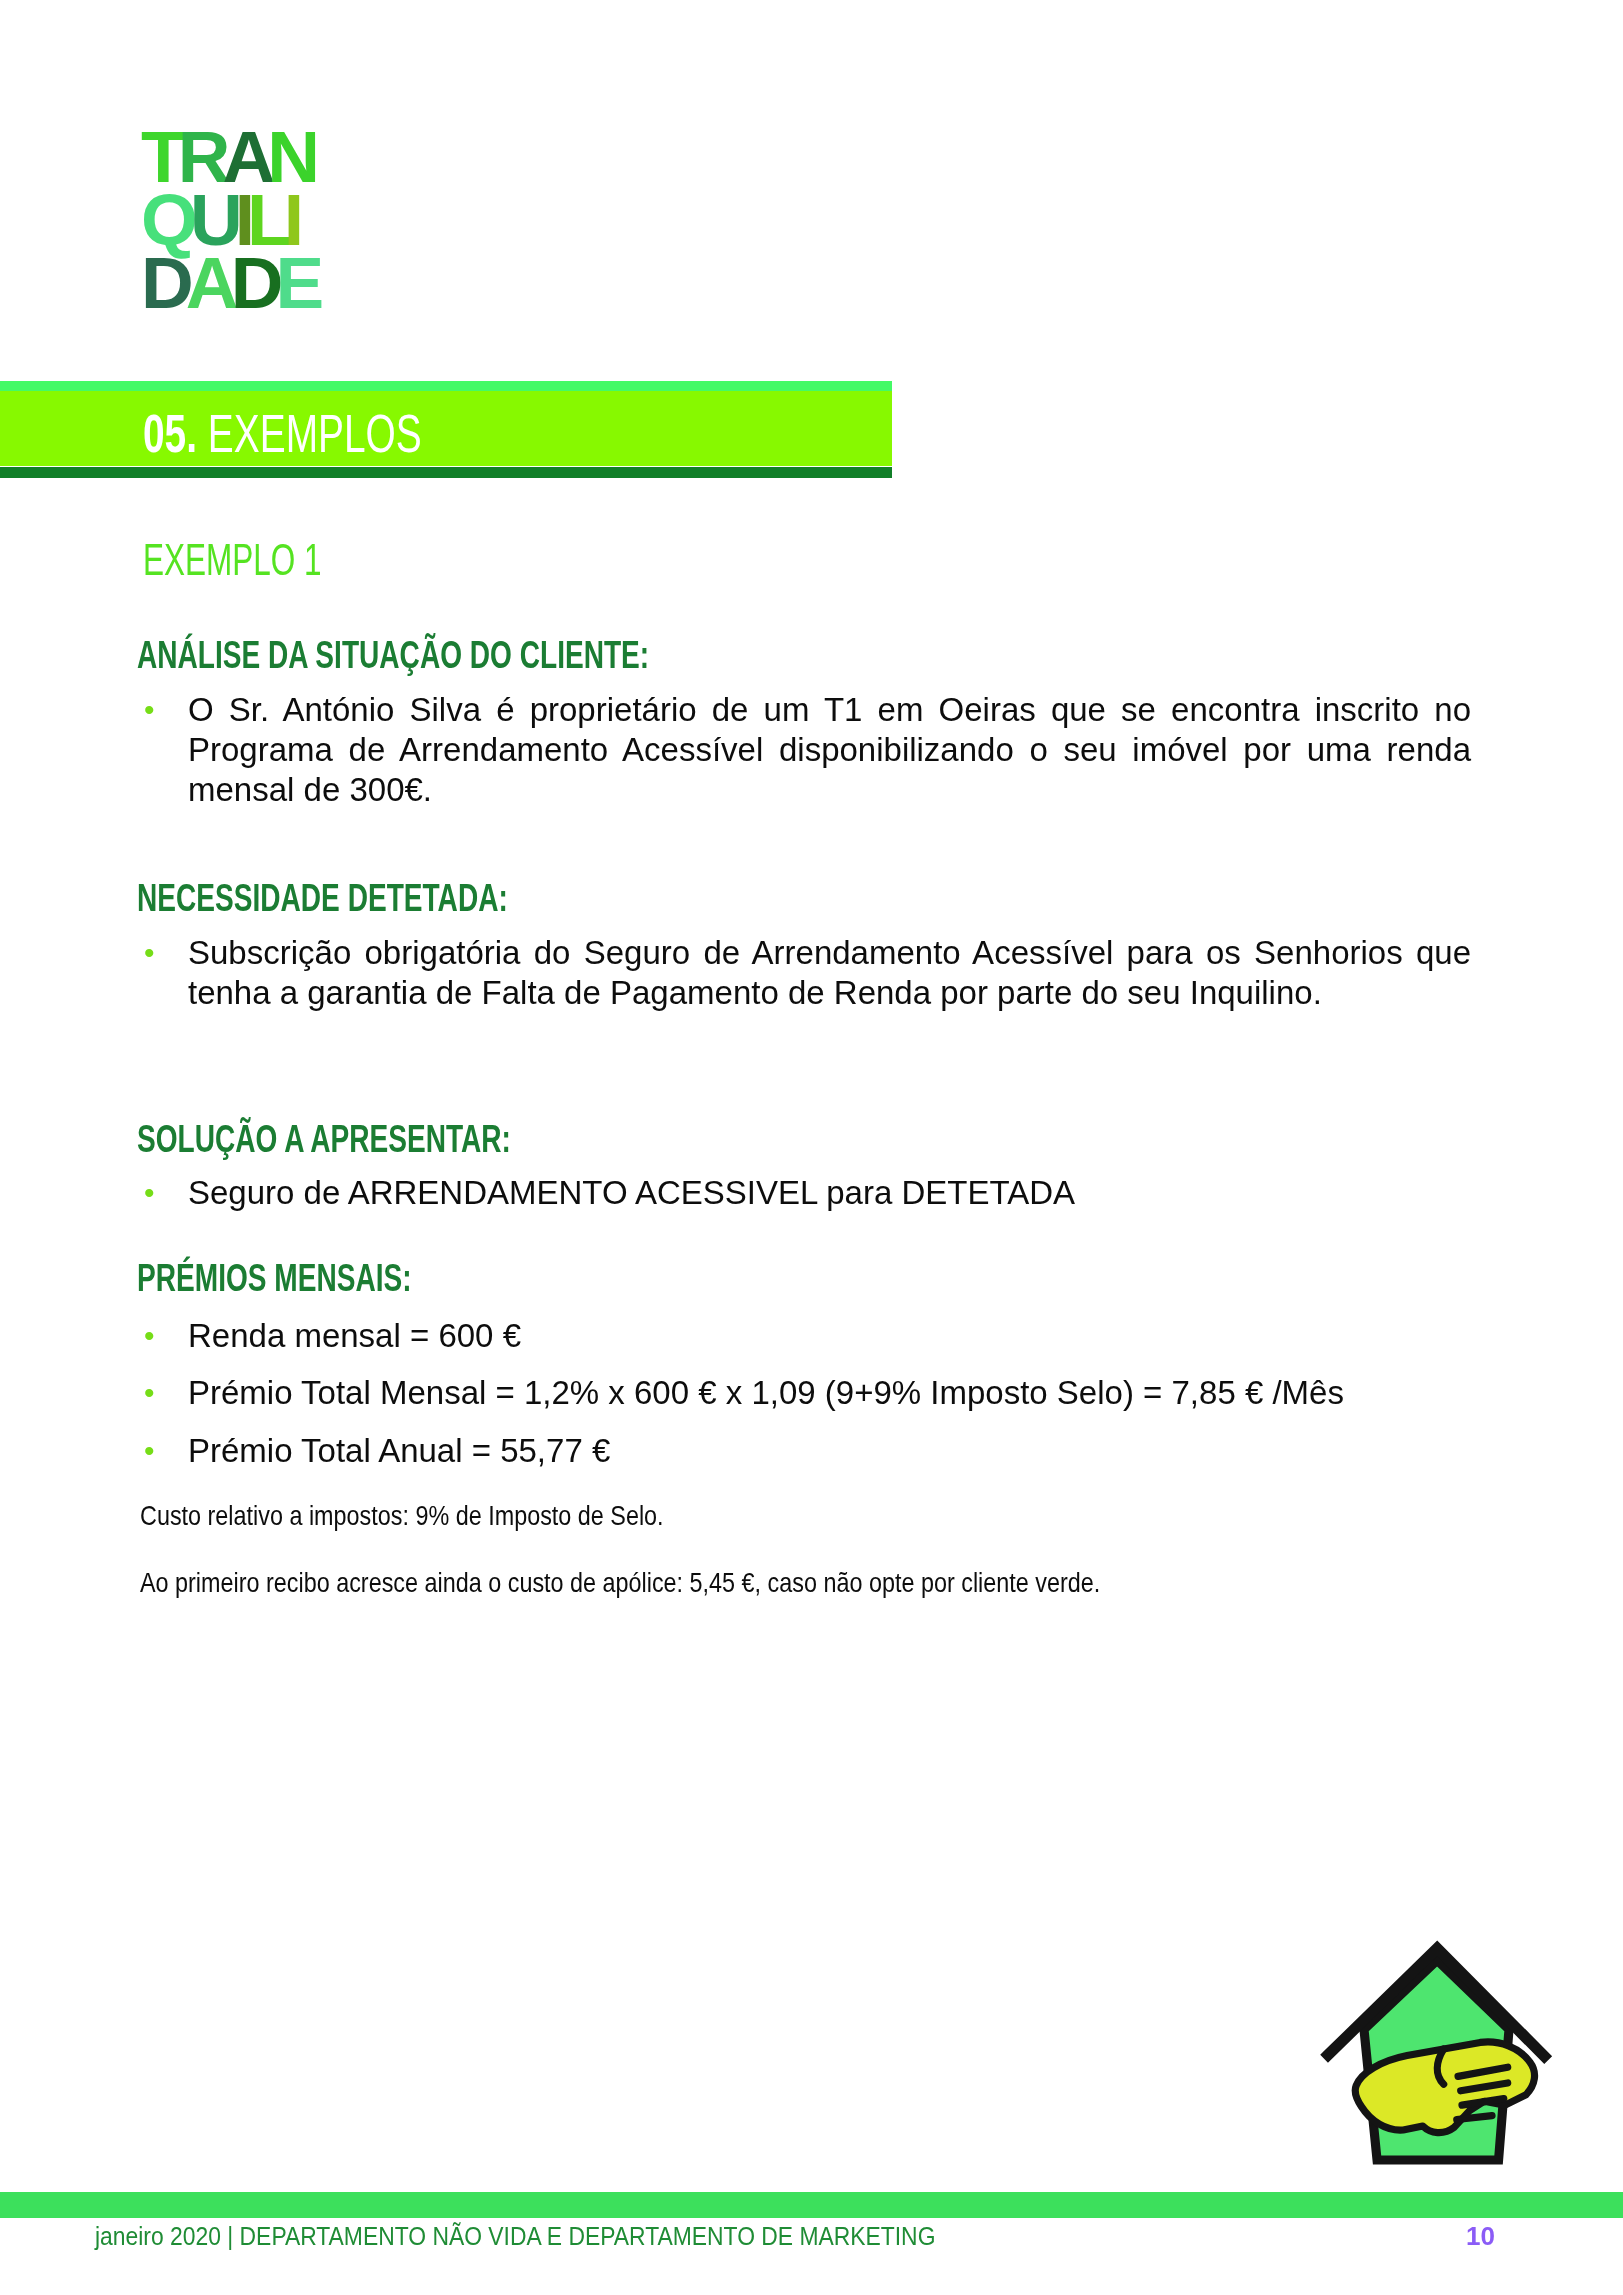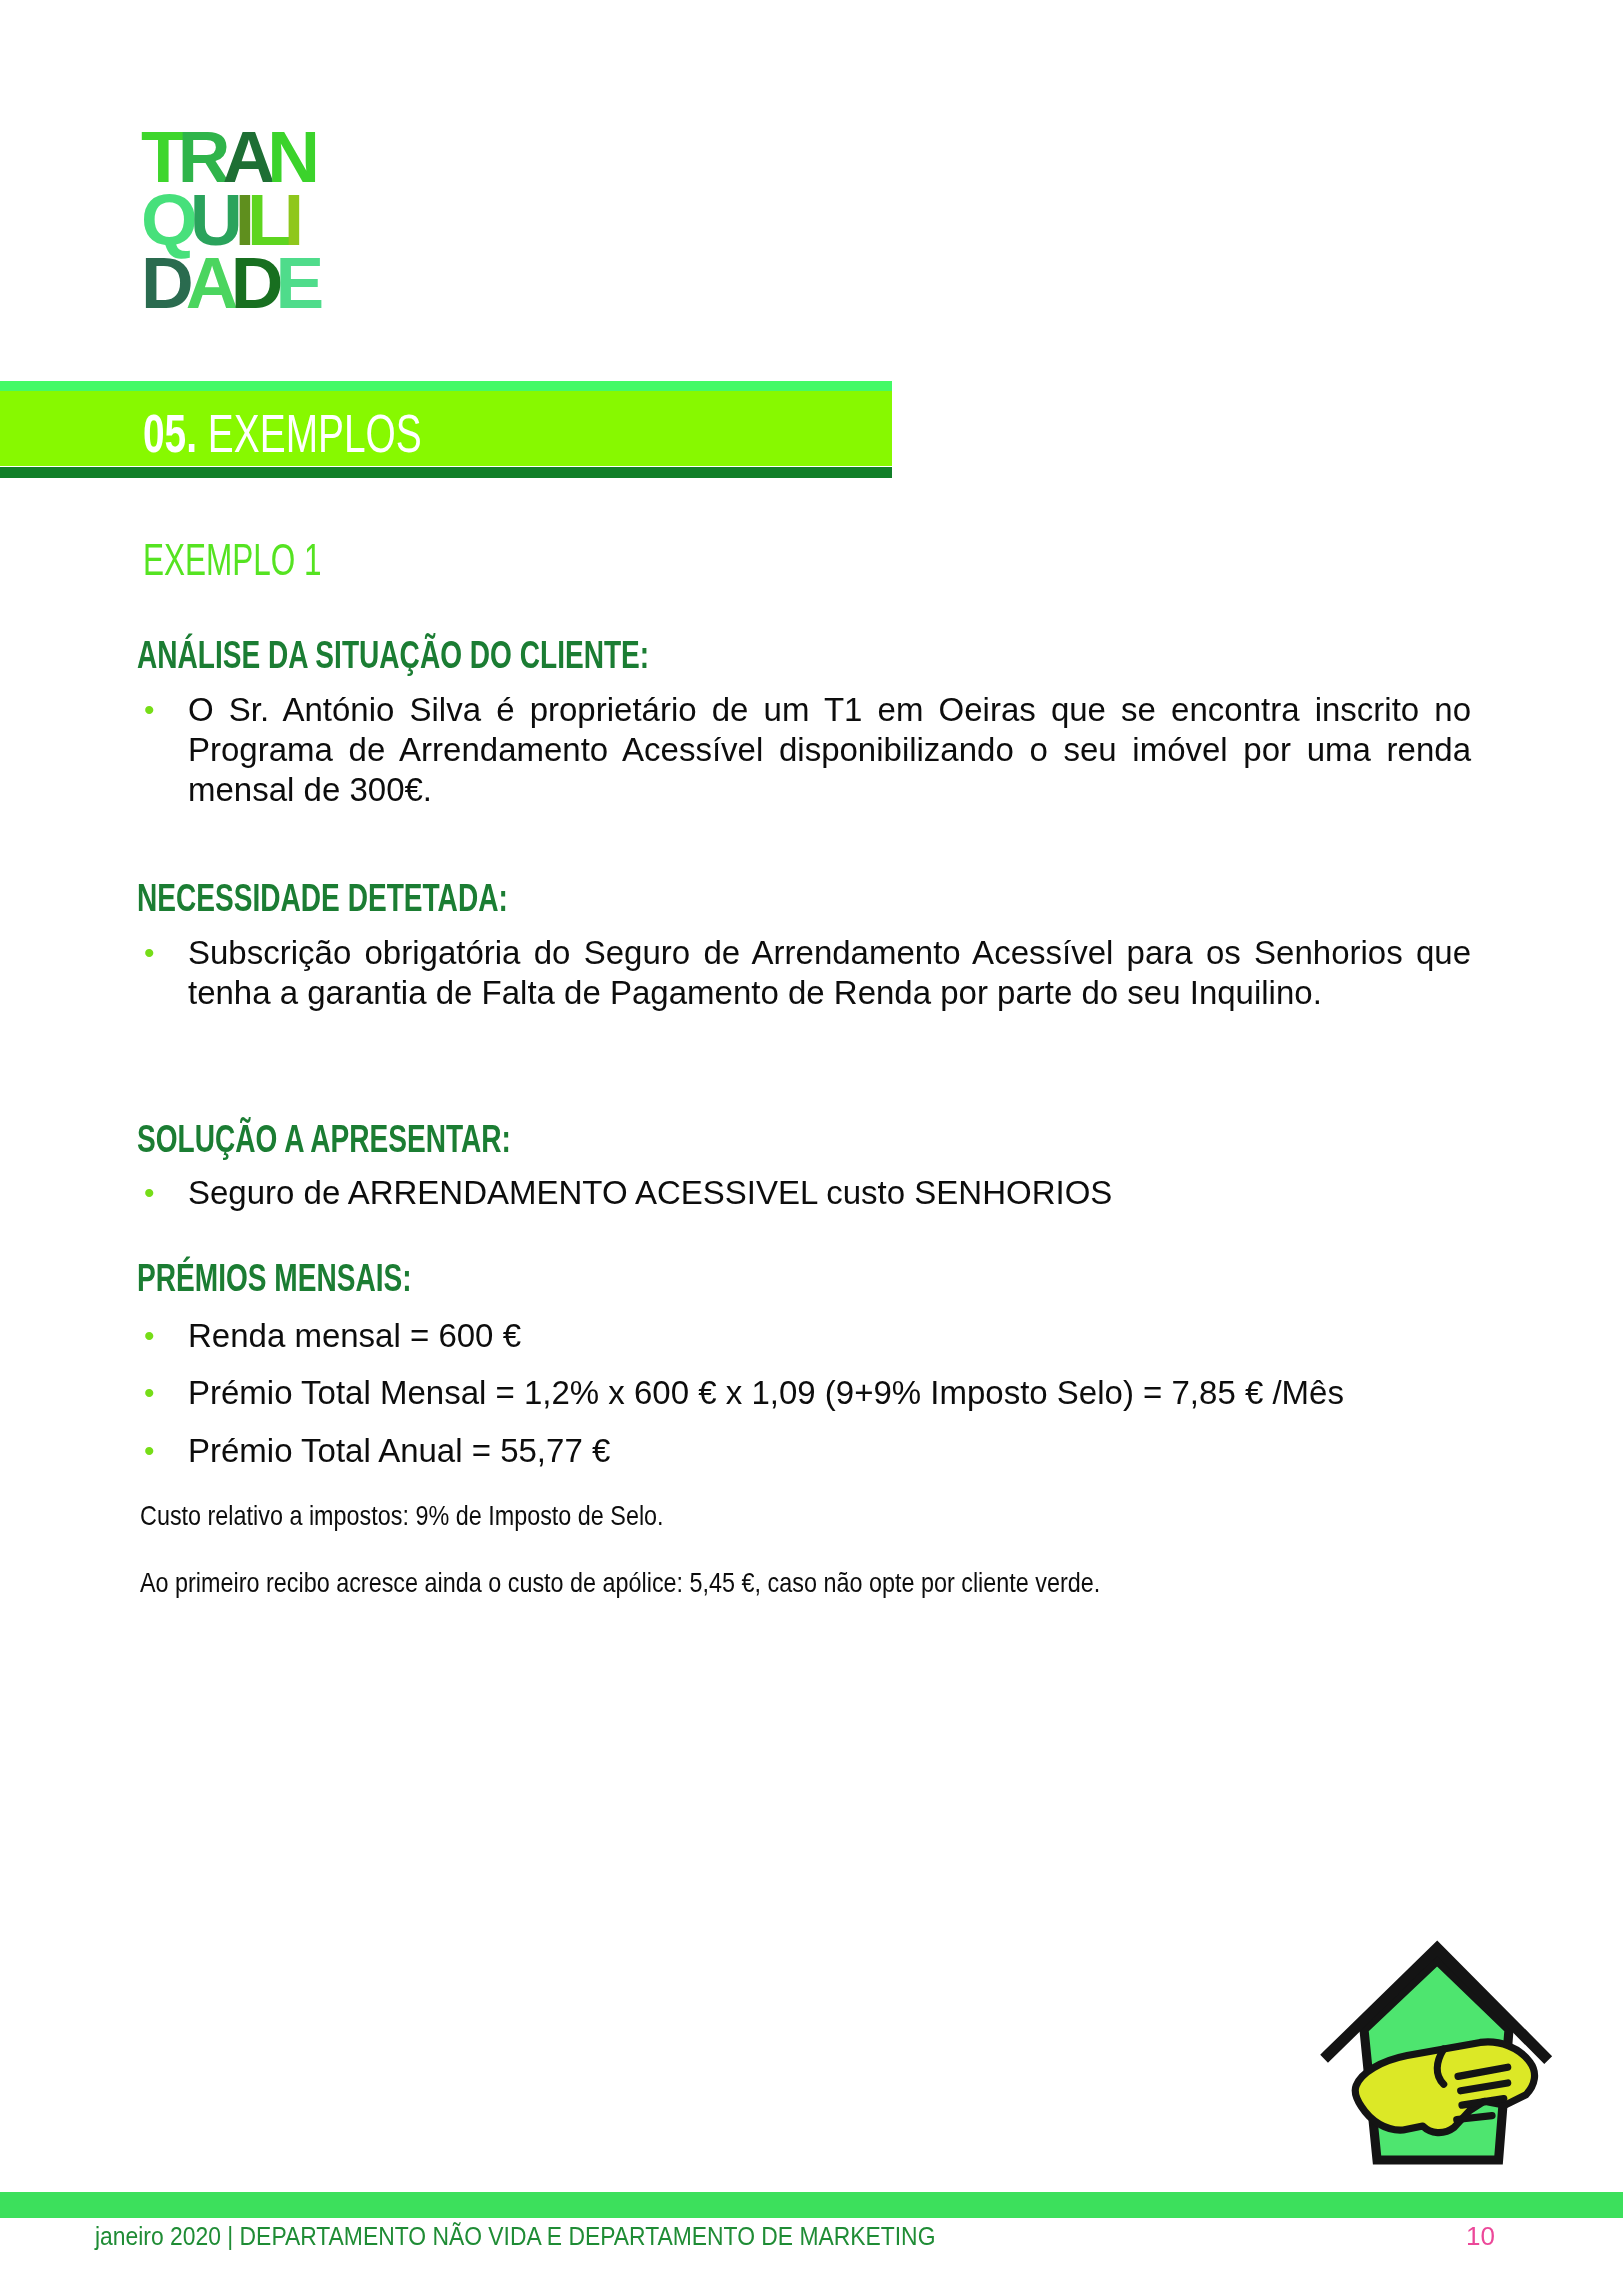--- a/index.html
+++ b/index.html
@@ -80,21 +80,21 @@
 
   <div class="sec-h h2" style="color: rgb(27, 125, 51);">NECESSIDADE DETETADA:</div>
   <div class="bullet just p2">
     <span class="dot" style="color: rgb(118, 221, 23);">•</span>
     <span>Subscrição obrigatória do Seguro de Arrendamento Acessível para os Senhorios que tenha a garantia de Falta de Pagamento de Renda por parte do seu Inquilino.</span>
   </div>
 
   <div class="sec-h h3" style="color: rgb(27, 125, 51);">SOLUÇÃO A APRESENTAR:</div>
   <div class="bullet single p3">
     <span class="dot" style="color: rgb(118, 221, 23);">•</span>
-    <span>Seguro de ARRENDAMENTO ACESSIVEL custo SENHORIOS</span>
+    <span>Seguro de ARRENDAMENTO ACESSIVEL para DETETADA</span>
   </div>
 
   <div class="sec-h h4" style="color: rgb(27, 125, 51);">PRÉMIOS MENSAIS:</div>
   <div class="bullet single b1">
     <span class="dot" style="color: rgb(118, 221, 23);">•</span>
     <span>Renda mensal = 600 €</span>
   </div>
   <div class="bullet single b2">
     <span class="dot" style="color: rgb(118, 221, 23);">•</span>
     <span>Prémio Total Mensal = 1,2% x 600 € x 1,09 (9+9% Imposto Selo) = </span><span class="bold-seg">7,85 € /Mês</span>
@@ -122,16 +122,16 @@
 
       <line x1="223" y1="218" x2="299" y2="204" stroke="#141414" stroke-width="11" stroke-linecap="round"></line>
       <line x1="227" y1="240" x2="299" y2="228" stroke="#141414" stroke-width="11" stroke-linecap="round"></line>
       <line x1="229" y1="262" x2="293" y2="252" stroke="#141414" stroke-width="11" stroke-linecap="round"></line>
       <line x1="221" y1="284" x2="275" y2="278" stroke="#141414" stroke-width="11" stroke-linecap="round"></line>
     </svg>
   </div>
 
   <div class="footer-bar" style="background: rgb(60, 224, 92);"></div>
   <div class="footer-text" style="color: rgb(31, 140, 53);">janeiro 2020 | DEPARTAMENTO NÃO VIDA E DEPARTAMENTO DE MARKETING</div>
-  <div class="page-number" style="color: #ec4899;">10</div>
+  <div class="page-number" style="color: #8b5cf6; font-weight: bold;">10</div>
 
 </div>
 
 
 </body></html>

